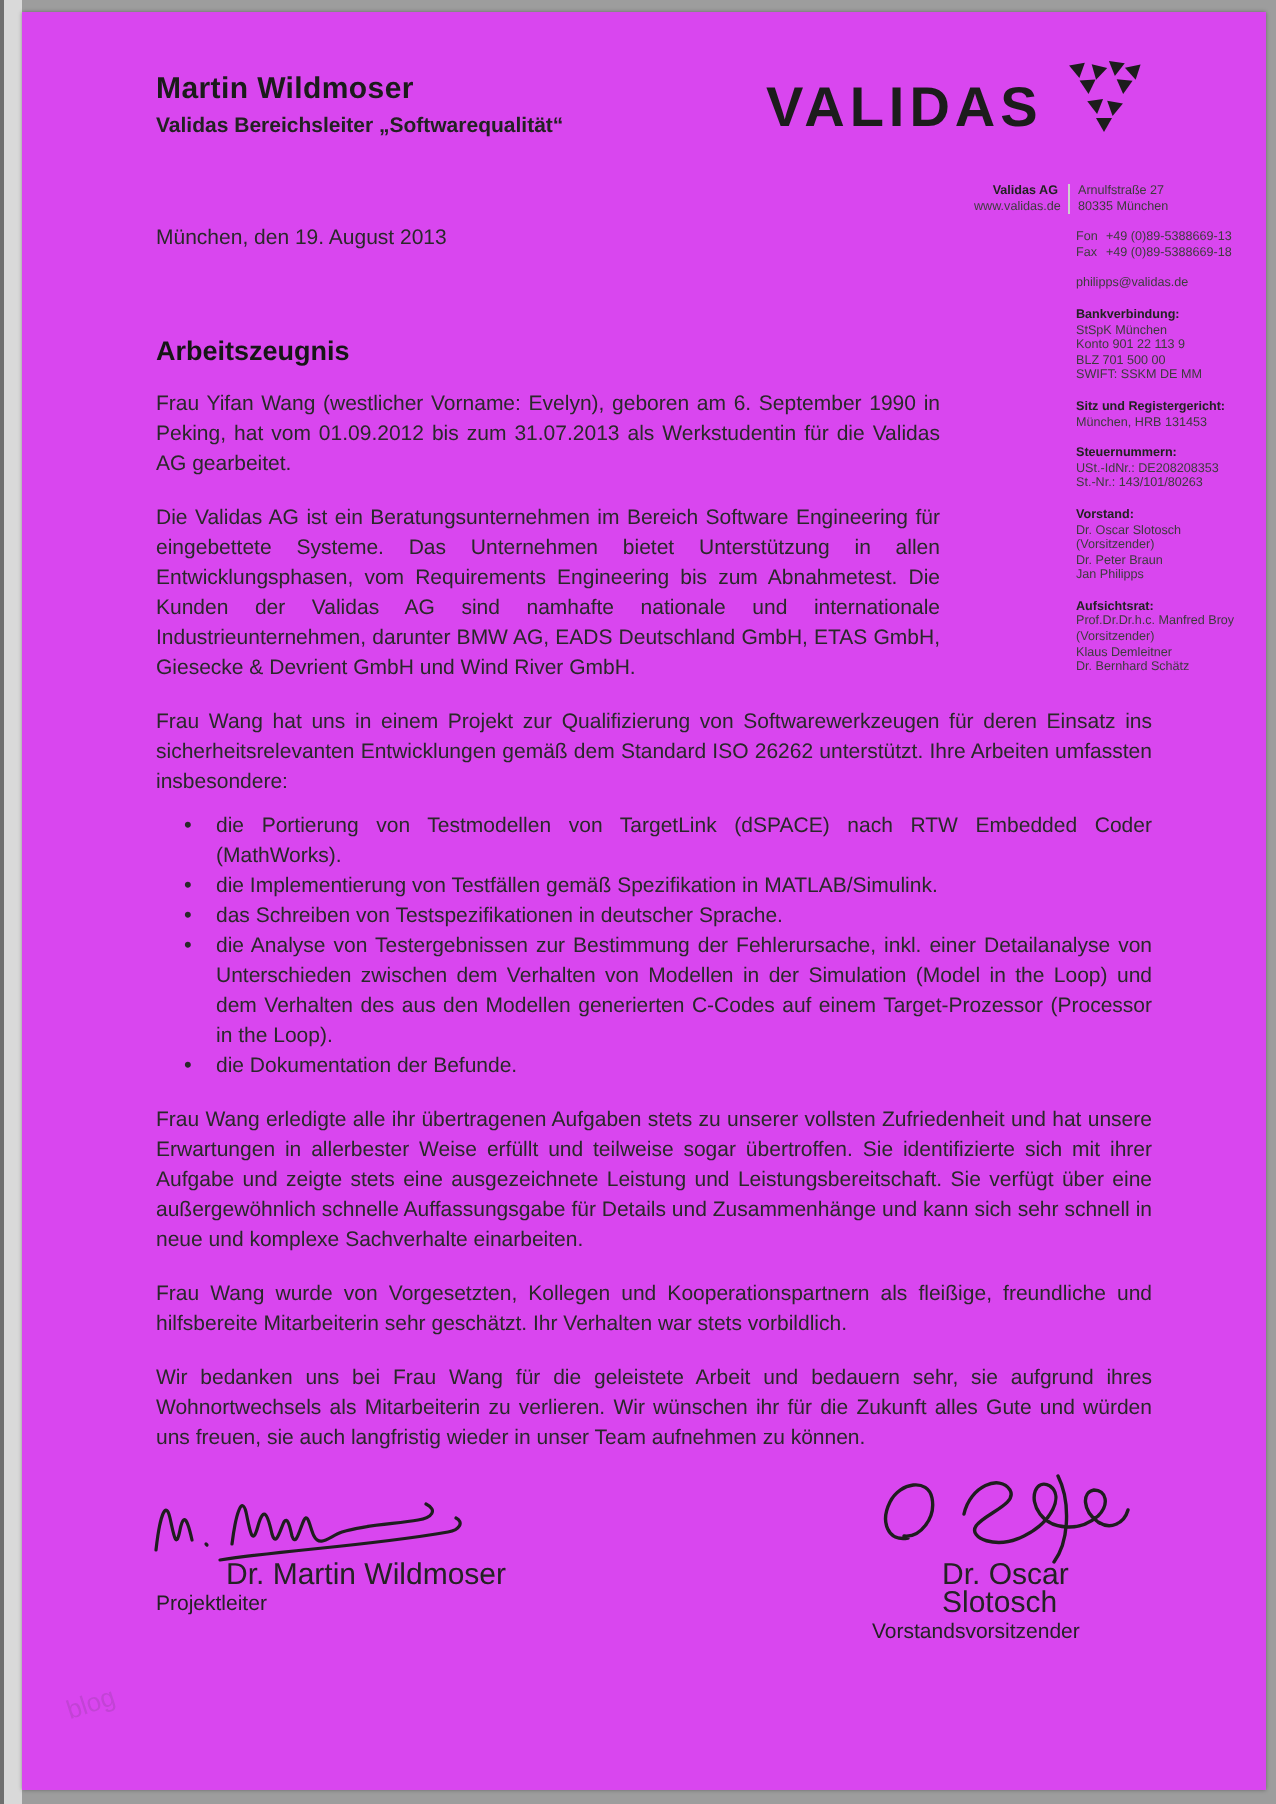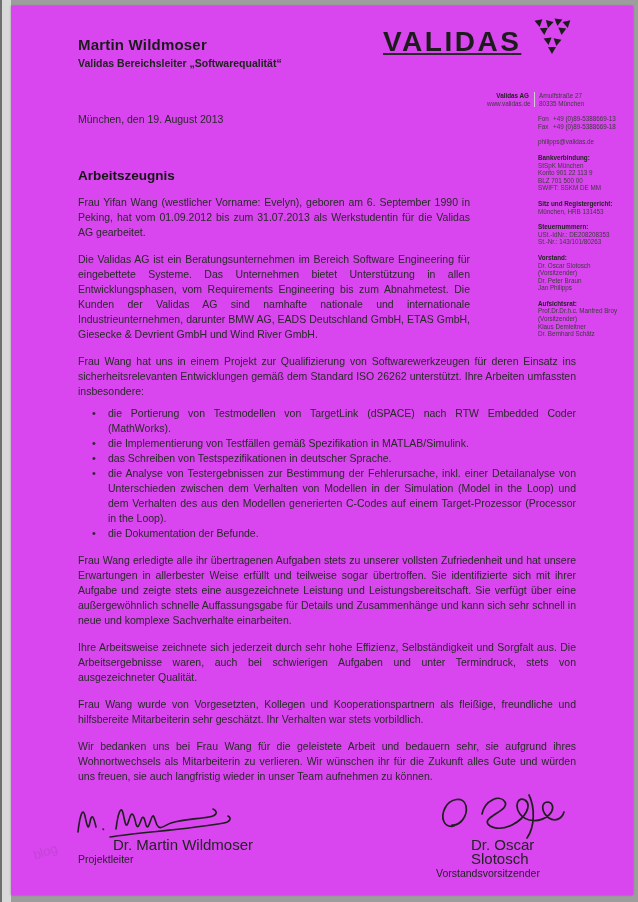--- a/index.html
+++ b/index.html
@@ -15,21 +15,21 @@
   .page {
     position:absolute; left:11px; top:6px; width:622px; height:889px;
     background:#d946ef; color:#262626;
     box-shadow:0 0 2px rgba(0,0,0,.35);
   }
 
   
   .sender { position:absolute; left:67px; top:30px; }
   .sender-name { font-size:15px; font-weight:bold; color:#1b1b1b; letter-spacing:.2px; }
   .sender-role { font-size:10.5px; font-weight:bold; color:#222; margin-top:4px; }
-  .logo { position:absolute; left:372px; top:12px; display:flex; align-items:flex-start;text-decoration:underline; }
+  .logo { position:absolute; left:372px; top:24px; display:flex; align-items:flex-start; }
   .logo-text { font-size:28px; font-weight:600; letter-spacing:2.5px; color:#1c1c1c; margin-top:8px; }
   .logo-icon { margin-left:9px; }
 
   
   .sidebar { position:absolute; left:476px; top:86px; width:136px;
              font-size:6.3px; line-height:7.6px; color:#3c3c3c; }
   .sb-top { display:flex; }
   .sb-col1 { width:42px; text-align:right; }
   .sb-col1 .b { font-weight:bold; color:#222; }
   .sb-col2 { margin-left:5px; padding-left:4px; border-left:1px solid #cfcfcf; }
@@ -153,21 +153,20 @@
 
     <ul class="tasks">
       <li>die Portierung von Testmodellen von TargetLink (dSPACE) nach RTW Embedded Coder (MathWorks).</li>
       <li>die Implementierung von Testfällen gemäß Spezifikation in MATLAB/Simulink.</li>
       <li>das Schreiben von Testspezifikationen in deutscher Sprache.</li>
       <li>die Analyse von Testergebnissen zur Bestimmung der Fehlerursache, inkl. einer Detailanalyse von Unterschieden zwischen dem Verhalten von Modellen in der Simulation (Model in the Loop) und dem Verhalten des aus den Modellen generierten C-Codes auf einem Target-Prozessor (Processor in the Loop).</li>
       <li>die Dokumentation der Befunde.</li>
     </ul>
 
     <p>Frau Wang erledigte alle ihr übertragenen Aufgaben stets zu unserer vollsten Zufriedenheit und hat unsere Erwartungen in allerbester Weise erfüllt und teilweise sogar übertroffen. Sie identifizierte sich mit ihrer Aufgabe und zeigte stets eine ausgezeichnete Leistung und Leistungsbereitschaft. Sie verfügt über eine außergewöhnlich schnelle Auffassungsgabe für Details und Zusammenhänge und kann sich sehr schnell in neue und komplexe Sachverhalte einarbeiten.</p>
-    <p>Ihre Arbeitsweise zeichnete sich jederzeit durch sehr hohe Effizienz, Selbständigkeit und Sorgfalt aus. Die Arbeitsergebnisse waren, auch bei schwierigen Aufgaben und unter Termindruck, stets von ausgezeichneter Qualität.</p>
     <p>Frau Wang wurde von Vorgesetzten, Kollegen und Kooperationspartnern als fleißige, freundliche und hilfsbereite Mitarbeiterin sehr geschätzt. Ihr Verhalten war stets vorbildlich.</p>
     <p>Wir bedanken uns bei Frau Wang für die geleistete Arbeit und bedauern sehr, sie aufgrund ihres Wohnortwechsels als Mitarbeiterin zu verlieren. Wir wünschen ihr für die Zukunft alles Gute und würden uns freuen, sie auch langfristig wieder in unser Team aufnehmen zu können.</p>
 
     <div class="sig-row">
       <div class="sig-block">
         <div class="sig-draw">
           <svg width="170" height="50" viewBox="0 0 170 50">
             <g fill="none" stroke="#1e1e1e" stroke-width="1.6" stroke-linecap="round">
               <path d="M6 38 C8 20 11 13 13 22 C15 31 16 38 18 28 C20 18 22 24 24 33"></path>
               <path d="M31 35 l0.5 0.5"></path>

